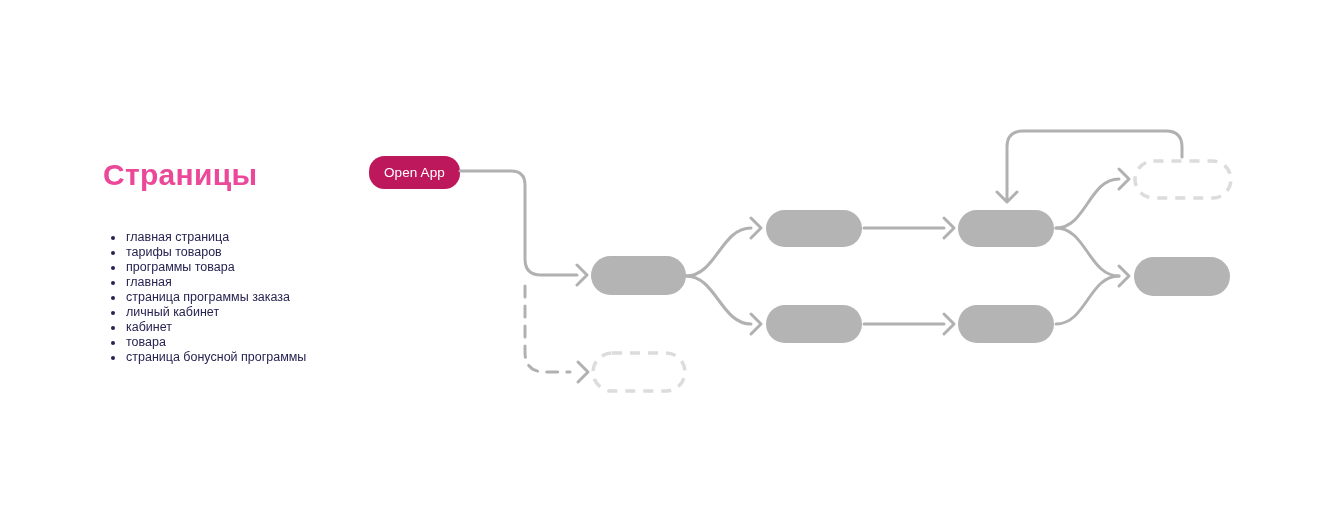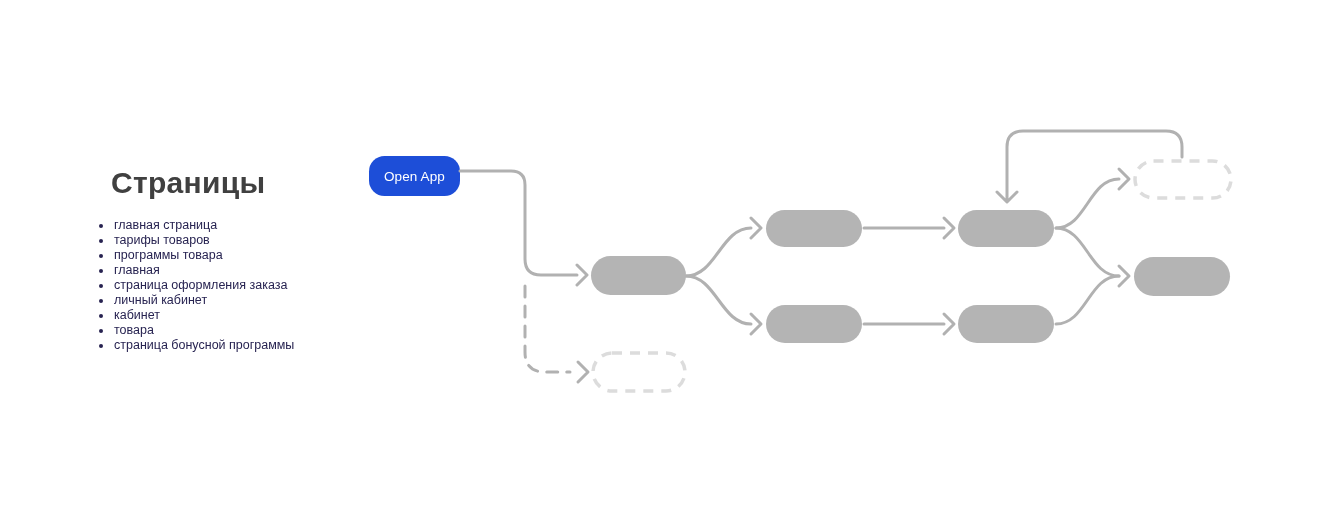--- a/index.html
+++ b/index.html
@@ -8,46 +8,46 @@
     width: 1340px;
     height: 514px;
     background: #ffffff;
     overflow: hidden;
     font-family: "Liberation Sans", sans-serif;
   }
   .page-title {
     position: absolute;
     left: 95px;
     top: 150px;
-    margin: 16px;
+    margin: 8px;
     font-size: 30px;
     line-height: 34px;
     font-weight: 800;
     letter-spacing: 0.3px;
-    color: #404040;
+    color: #ec4899;
   }
   .pages-list {
     position: absolute;
     left: 100px;
     top: 218px;
-    margin: 0;
+    margin: 12px;
     padding: 0 0 0 13px;
     list-style: disc;
     color: #272351;
     font-size: 12.5px;
     line-height: 15px;
   }
   .pages-list li { padding-left: 1px; }
   .open-app-btn {
     position: absolute;
     left: 369px;
     top: 156px;
-    height: 40px;
+    height: 33px;
     padding: 0 15px;
-    background: #1d4ed8;
+    background: #be185d;
     color: #ffffff;
     border: none;
     border-radius: 15.5px;
     font-family: "Liberation Sans", sans-serif;
     font-size: 13.5px;
     font-weight: 500;
     letter-spacing: 0.1px;
     cursor: pointer;
   }
   .flow-svg {
@@ -63,21 +63,21 @@
 
 <div class="canvas">
 
   <h1 class="page-title">Страницы</h1>
 
   <ul class="pages-list">
     <li>главная страница</li>
     <li>тарифы товаров</li>
     <li>программы товара</li>
     <li>главная</li>
-    <li>страница оформления заказа</li>
+    <li>страница программы заказа</li>
     <li>личный кабинет</li>
     <li>кабинет</li>
     <li>товара</li>
     <li>страница бонусной программы</li>
   </ul>
 
   <button class="open-app-btn">Open App</button>
 
   <svg class="flow-svg" viewBox="0 0 1340 514" xmlns="http://www.w3.org/2000/svg">
 

